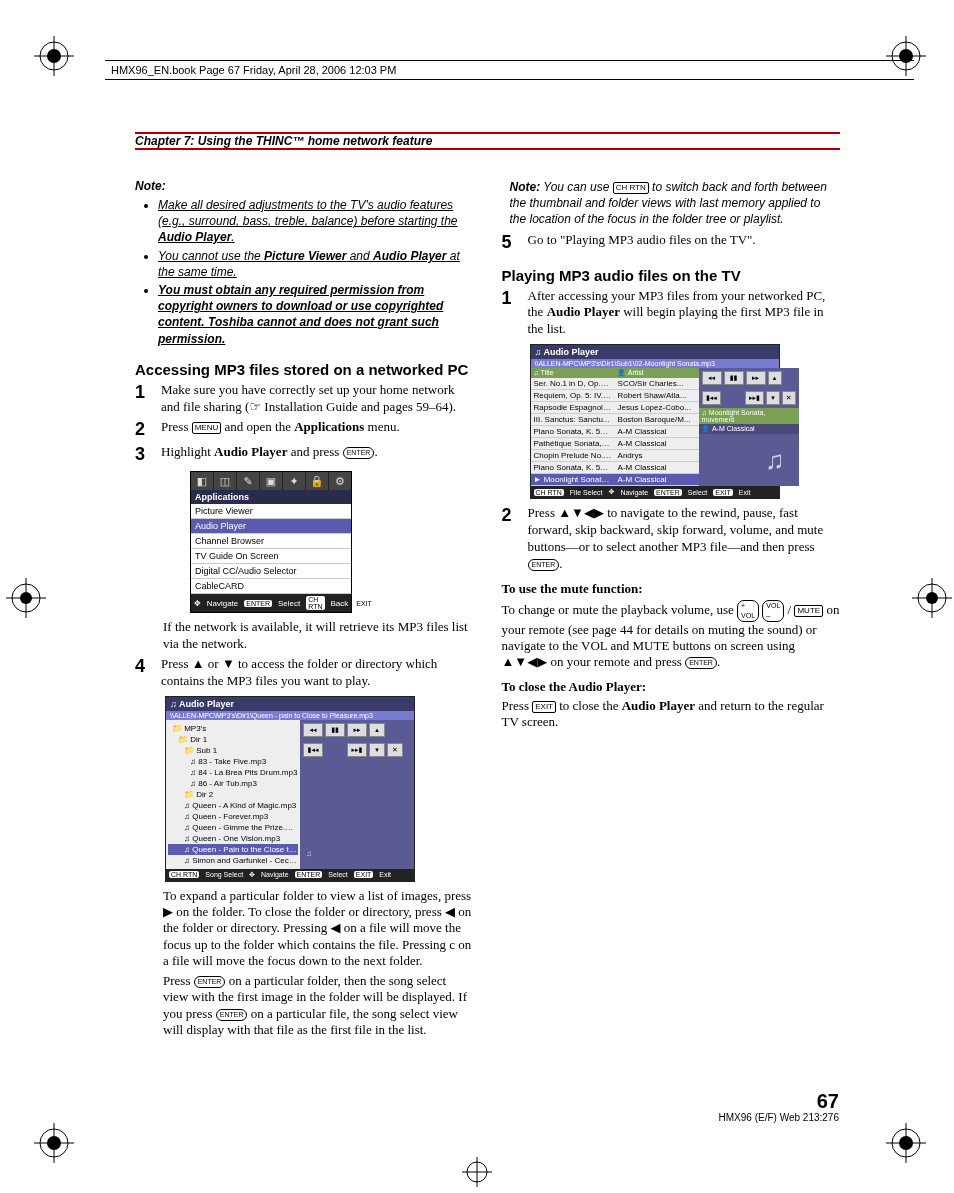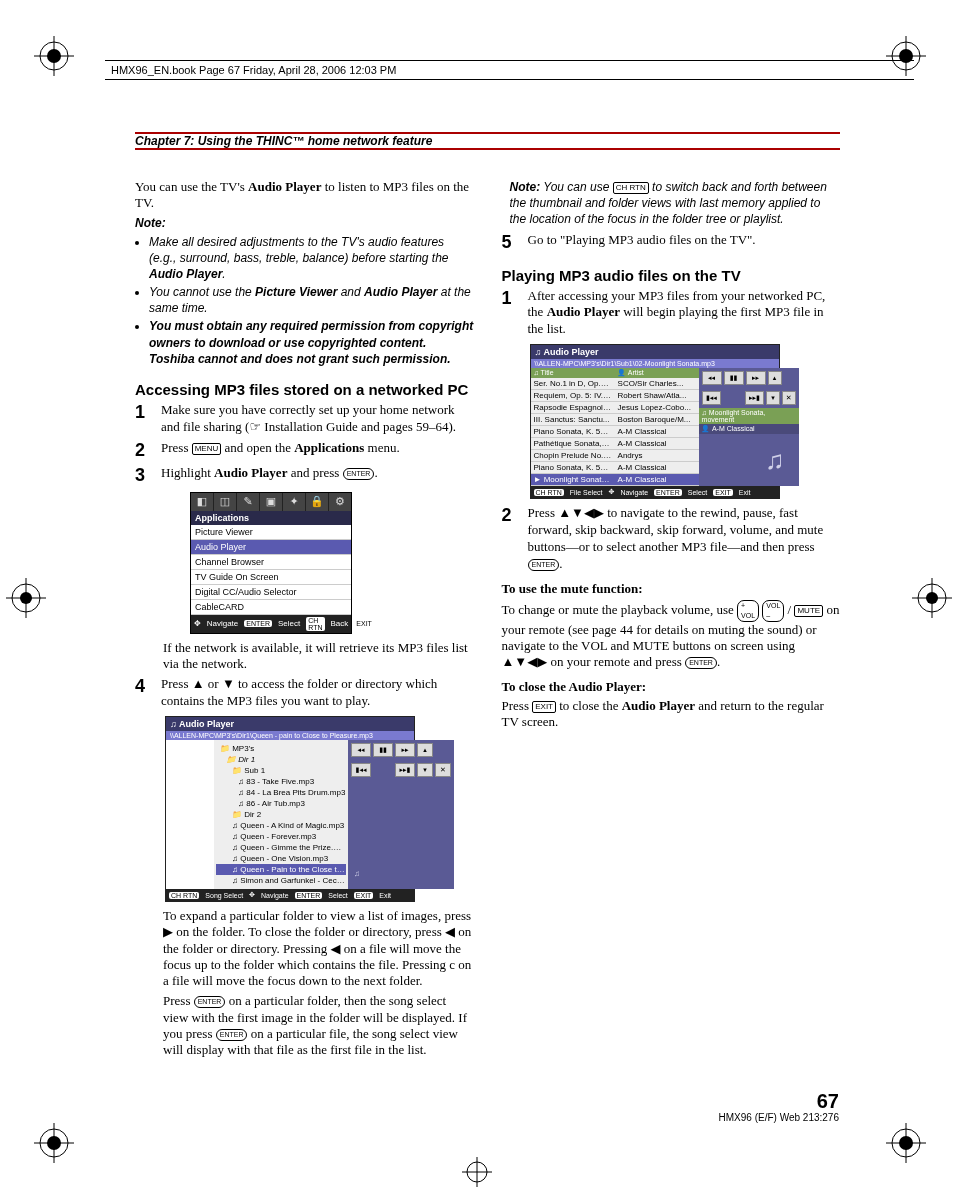--- a/index.html
+++ b/index.html
@@ -57,21 +57,21 @@
   h2.sub {
     font: bold 15px/17px Arial, sans-serif;
     margin: 14px 0 4px 0;
   }
   h3.sub2 {
     font: bold 13px/15px "Times New Roman", serif;
     margin: 8px 0 2px 0;
   }
   p { margin: 4px 0; line-height: 1.25; }
   .note-label { font: italic bold 12px Arial, sans-serif; }
-  ul.bullets { margin: 2px 0 2px 14px; padding:0; font: italic 12px/1.35 Arial, sans-serif; }
+  ul.bullets { margin: 2px 0 2px 23px; padding:0; font: italic 12px/1.35 Arial, sans-serif; text-decoration: underline; }
   ul.bullets li { margin: 2px 0; }
   .step-row { display:flex; gap:8px; margin: 4px 0; }
   .step-num { font: bold 18px Arial, sans-serif; width:18px; flex:none; }
   .step-text { flex:1; line-height:1.3; }
   .btn-key {
     display:inline-block;
     font: 8px/10px Arial, sans-serif;
     border:1px solid #000;
     border-radius:2px;
     padding: 0 2px;
@@ -108,21 +108,21 @@
   
   .audio-player {
     width: 248px;
     margin: 6px 0 6px 30px;
     font: 8px Arial, sans-serif;
     border:1px solid #222;
   }
   .ap-title { background:#3a3a6a; color:#fff; padding:2px 4px; font-weight:bold; font-size:9px;}
   .ap-path  { background:#7a7ad0; color:#fff; padding:1px 4px; font-size:7px; overflow:hidden; text-overflow:ellipsis; white-space:nowrap;}
   .ap-body { display:flex; }
-  .ap-tree { width:130px; background:#eee; padding:3px 2px;margin-left:48px; }
+  .ap-tree { width:130px; background:#eee; padding:3px 2px; }
   .ap-tree-row { padding:1px 0 1px 4px; white-space:nowrap; overflow:hidden; text-overflow:ellipsis;}
   .ap-tree-row.sel { background:#5a5ab0; color:#fff;}
   .ap-right { flex:1; background:#5a5a95; position:relative; }
   .ap-ctrl-row { display:flex; gap:2px; padding:3px; }
   .ap-btn { width:18px; height:12px; background:#ddd; border:1px solid #888; font-size:7px; display:flex; align-items:center; justify-content:center;}
   .ap-art { position:absolute; bottom:6px; left:6px; width:14px; height:14px; color:#cfcfe8; }
   .ap-foot { background:#222; color:#fff; padding:2px 3px; display:flex; gap:6px; font-size:7px; align-items:center;}
 
   
   .ap2 { width: 248px; margin: 6px 0 6px 6px; font:8px Arial, sans-serif; border:1px solid #222;}
@@ -217,21 +217,20 @@
   <span>HMX96_EN.book  Page 67  Friday, April 28, 2006  12:03 PM</span>
 </div>
 
 <div class="red-rule top">
   <span class="chapter-title">Chapter 7: Using the THINC™ home network feature</span>
 </div>
 
 <div class="columns">
 
   <div class="col">
-    <p>You can use the TV's <b>Audio Player</b> to listen to MP3 files on the TV.</p>
     <p class="note-label">Note:</p>
     <ul class="bullets">
       <li>Make all desired adjustments to the TV's audio features (e.g., surround, bass, treble, balance) before starting the <b>Audio Player</b>.</li>
       <li>You cannot use the <b>Picture Viewer</b> and <b>Audio Player</b> at the same time.</li>
       <li><b>You must obtain any required permission from copyright owners to download or use copyrighted content. Toshiba cannot and does not grant such permission.</b></li>
     </ul>
 
     <h2 class="sub">Accessing MP3 files stored on a networked PC</h2>
 
     <div class="step-row">
@@ -282,21 +281,21 @@
         <div class="step-num">4</div>
       <div class="step-text">Press ▲ or ▼ to access the folder or directory which contains the MP3 files you want to play.</div>
       </div>
 
     <div class="audio-player">
       <div class="ap-title">♫ <span>Audio Player</span></div>
       <div class="ap-path">\\ALLEN-MPC\MP3's\Dir1\Queen - pain to Close to Pleasure.mp3</div>
       <div class="ap-body">
         <div class="ap-tree" id="ap1tree">
             <div class="ap-tree-row" style="padding-left: 4px;">📁 MP3's</div>
-            <div class="ap-tree-row" style="padding-left: 10px; font-style: italic;">📁 Dir 1</div>
+            <div class="ap-tree-row" style="padding-left: 10px;">📁 Dir 1</div>
             <div class="ap-tree-row" style="padding-left: 16px;">📁 Sub 1</div>
             <div class="ap-tree-row" style="padding-left: 22px;">♫ 83 - Take Five.mp3</div>
             <div class="ap-tree-row" style="padding-left: 22px;">♫ 84 - La Brea Pits Drum.mp3</div>
             <div class="ap-tree-row" style="padding-left: 22px;">♫ 86 - Air Tub.mp3</div>
             <div class="ap-tree-row" style="padding-left: 16px;">📁 Dir 2</div>
             <div class="ap-tree-row" style="padding-left: 16px;">♫ Queen - A Kind of Magic.mp3</div>
             <div class="ap-tree-row" style="padding-left: 16px;">♫ Queen - Forever.mp3</div>
             <div class="ap-tree-row" style="padding-left: 16px;">♫ Queen - Gimme the Prize.mp3</div>
             <div class="ap-tree-row" style="padding-left: 16px;">♫ Queen - One Vision.mp3</div>
             <div class="ap-tree-row sel" style="padding-left: 16px;">♫ Queen - Pain to the Close to Pleasure.mp3</div>

